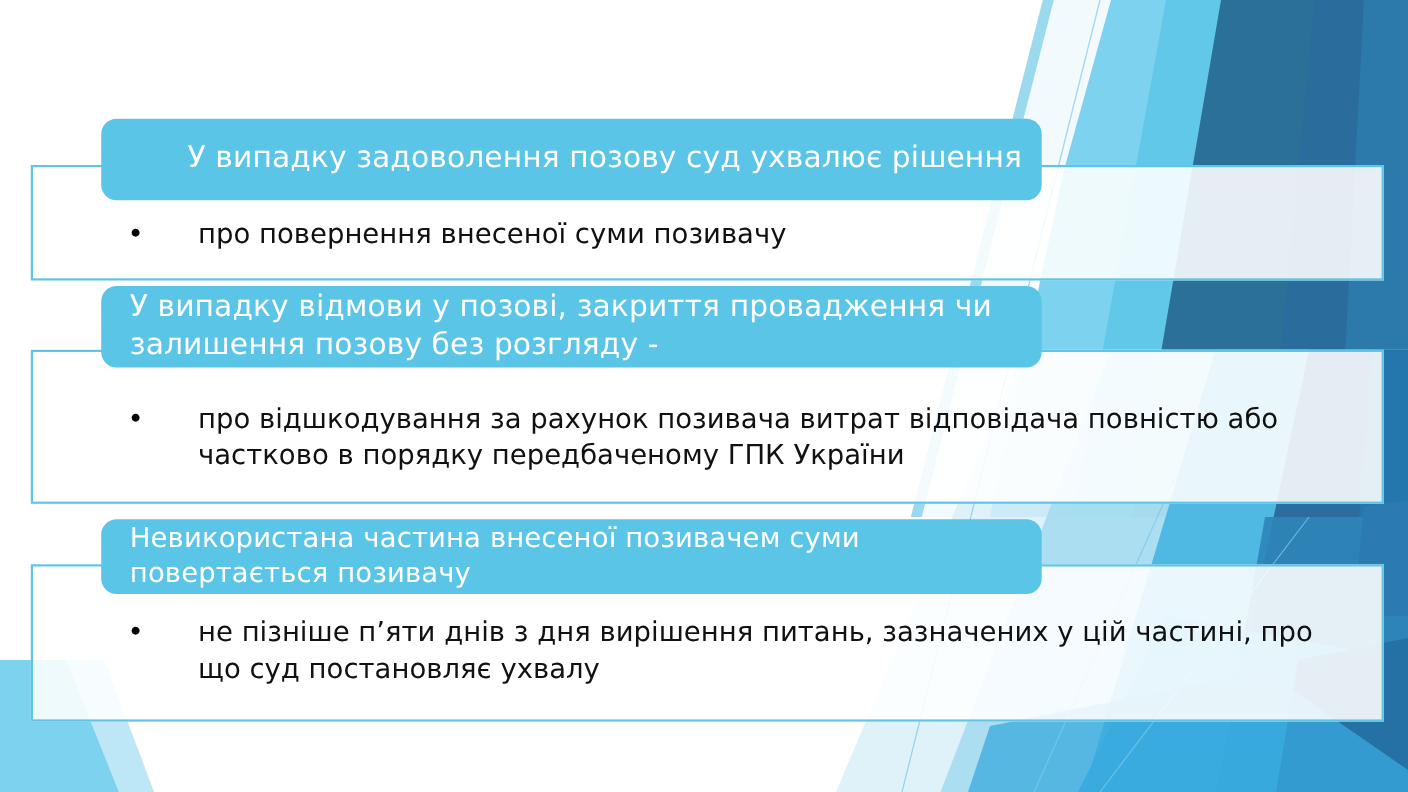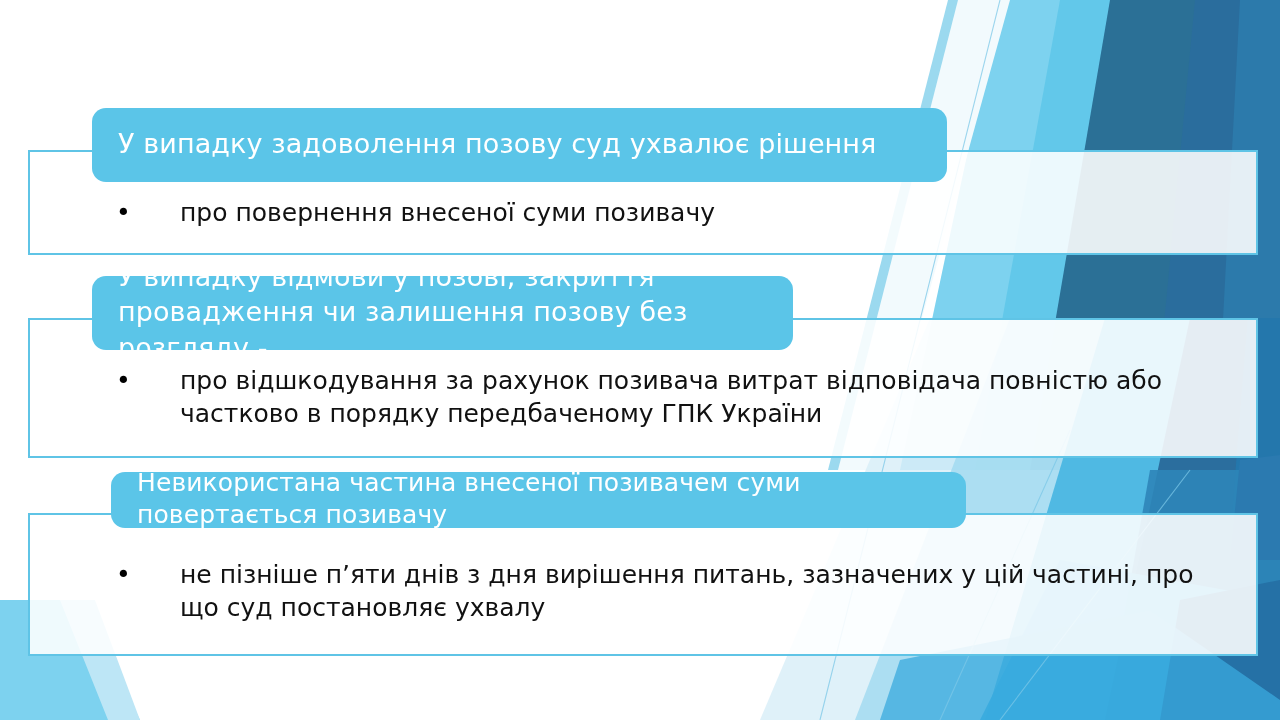--- a/index.html
+++ b/index.html
@@ -80,31 +80,31 @@
     color: #000000;
   }
   .bullet-text {
     flex: 1 1 auto;
     white-space: pre-line;
     margin-left: 44px;
   }
 
   
   #block1-content { left: 28px;  top: 150px; width: 1230px; height: 105px; }
-  #block1-header  { left: 92px;  top: 108px; width: 855px;  height: 74px; }
+  #block1-header  { left: 92px;  top: 108px; width: 855px;  height: 74px; justify-content: flex-end; }
   #block1-bullets { left: 116px; top: 196px; width: 1000px; }
 
   
   #block2-content { left: 28px;  top: 318px; width: 1230px; height: 140px; }
-  #block2-header  { left: 92px;  top: 276px; width: 701px;  height: 74px; }
+  #block2-header  { left: 92px;  top: 260px; width: 855px;  height: 74px; }
   #block2-bullets { left: 116px; top: 364px; width: 1080px; }
 
   
   #block3-content { left: 28px;  top: 513px; width: 1230px; height: 143px; }
-  #block3-header  { left: 92px;  top: 472px; width: 855px;  height: 56px; margin-left: 19px; }
+  #block3-header  { left: 92px;  top: 472px; width: 855px;  height: 68px; }
   #block3-bullets { left: 116px; top: 558px; width: 1090px; }
 
   #block3-header .header-text { font-size: 25px; }
 </style>
 </head>
 <body>
 
 <div id="slide">
 
   <svg id="bg" viewBox="0 0 1280 720" preserveAspectRatio="none">

